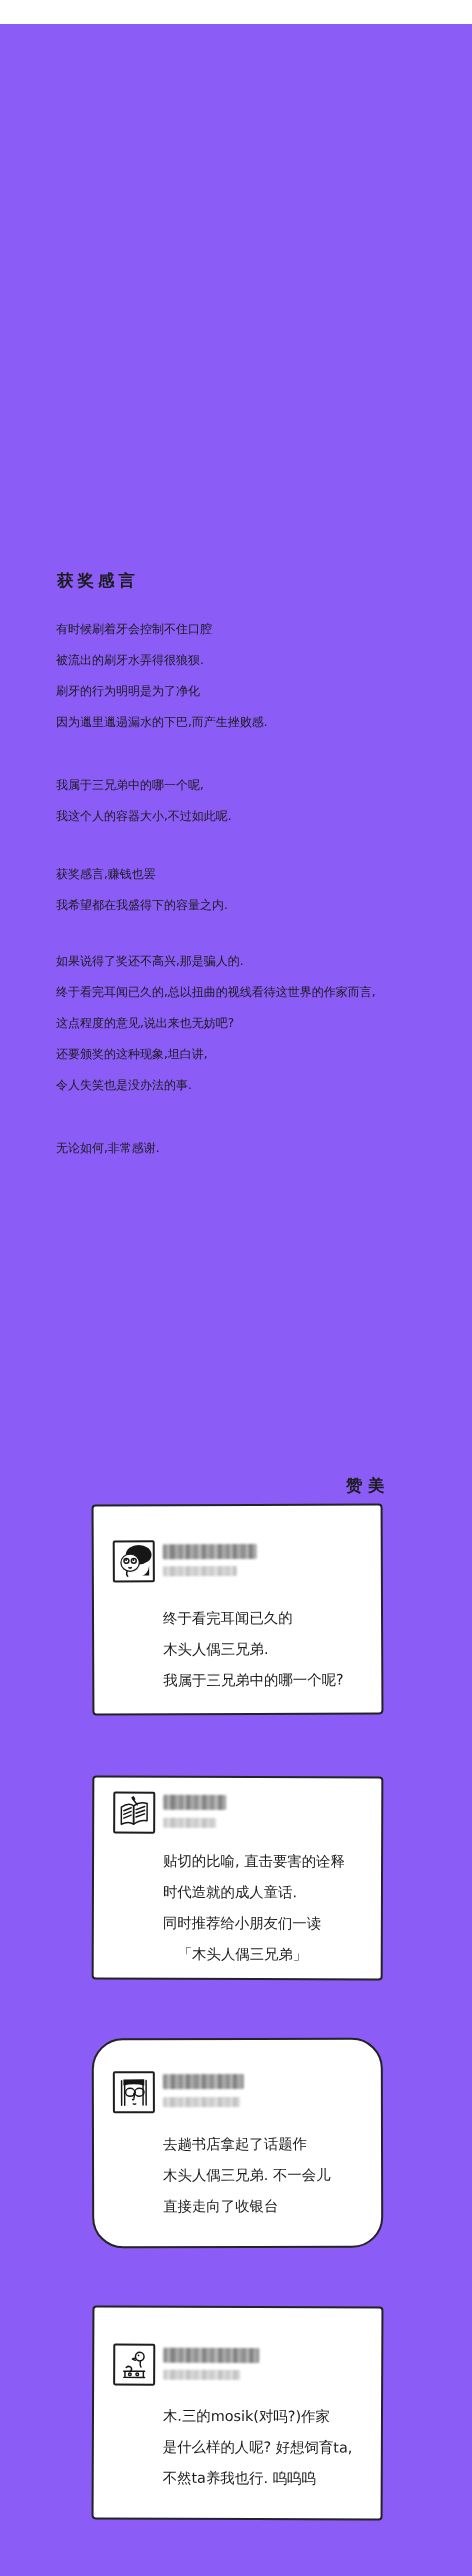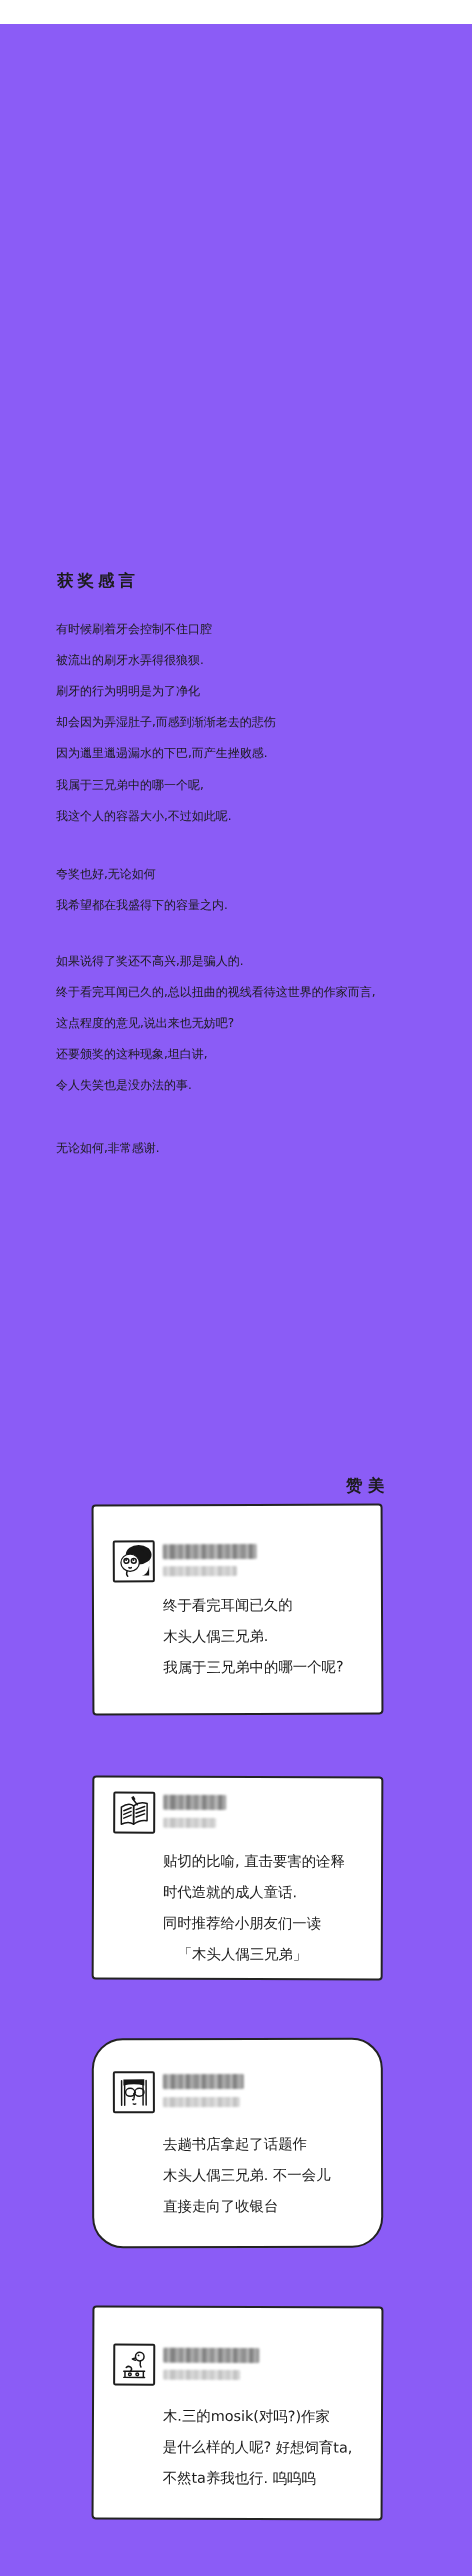--- a/index.html
+++ b/index.html
@@ -57,21 +57,21 @@
   .uname.m2{
     height:10.3px;
     background:repeating-linear-gradient(90deg,#cccccc 0 4.1px,#dedede 4.1px 7.5px,#c3c3c3 7.5px 11.6px,#d6d6d6 11.6px 15.7px);
   }
   .c0 .m1{top:38px;width:94px;}  .c0 .m2{top:60px;width:74px;}
   .c1 .m1{top:17px;width:63px;}   .c1 .m2{top:40px;width:53px;}
   .c2 .m1{top:34px;width:81px;}  .c2 .m2{top:57px;width:77px;}
   .c3 .m1{top:40px;width:96px;}  .c3 .m2{top:62px;width:77px;}
   
   .comment{position:absolute;left:69px;right:9.6px;font-size:14.4px;line-height:31px;}
-  .c0 .comment{top:84px;}
+  .c0 .comment{top:97px;}
   .c1 .comment{top:68px;}
   .c2 .comment{top:89px;}
   .c3 .comment{top:93px;}
   .cline{white-space:nowrap;}
   .cline.indent{padding-left:15px;}
   
   .wm-br{
     position:absolute;right:4.1px;bottom:2px;
     font-size:10.3px;color:#e3e3e3;letter-spacing:0.7px;
   }
@@ -82,31 +82,30 @@
 <body>
 
 <div class="page">
 
   <div class="speech-title">获奖感言</div>
 
   <div class="para p0">
     <div class="sline">有时候刷着牙会控制不住口腔</div>
     <div class="sline">被流出的刷牙水弄得很狼狈.</div>
     <div class="sline">刷牙的行为明明是为了净化</div>
-    <div class="sline">却会因为弄湿肚子,而感到渐渐老去的悲伤</div>
     <div class="sline">因为邋里邋遢漏水的下巴,而产生挫败感.</div>
   </div>
 
   <div class="para p1">
     <div class="sline">我属于三兄弟中的哪一个呢,</div>
     <div class="sline">我这个人的容器大小,不过如此呢.</div>
   </div>
 
   <div class="para p2">
-    <div class="sline">夸奖也好,无论如何</div>
+    <div class="sline">获奖感言,赚钱也罢</div>
     <div class="sline">我希望都在我盛得下的容量之内.</div>
   </div>
 
   <div class="para p3">
     <div class="sline">如果说得了奖还不高兴,那是骗人的.</div>
     <div class="sline">终于看完耳闻已久的,总以扭曲的视线看待这世界的作家而言,</div>
     <div class="sline">这点程度的意见,说出来也无妨吧?</div>
     <div class="sline">还要颁奖的这种现象,坦白讲,</div>
     <div class="sline">令人失笑也是没办法的事.</div>
   </div>

